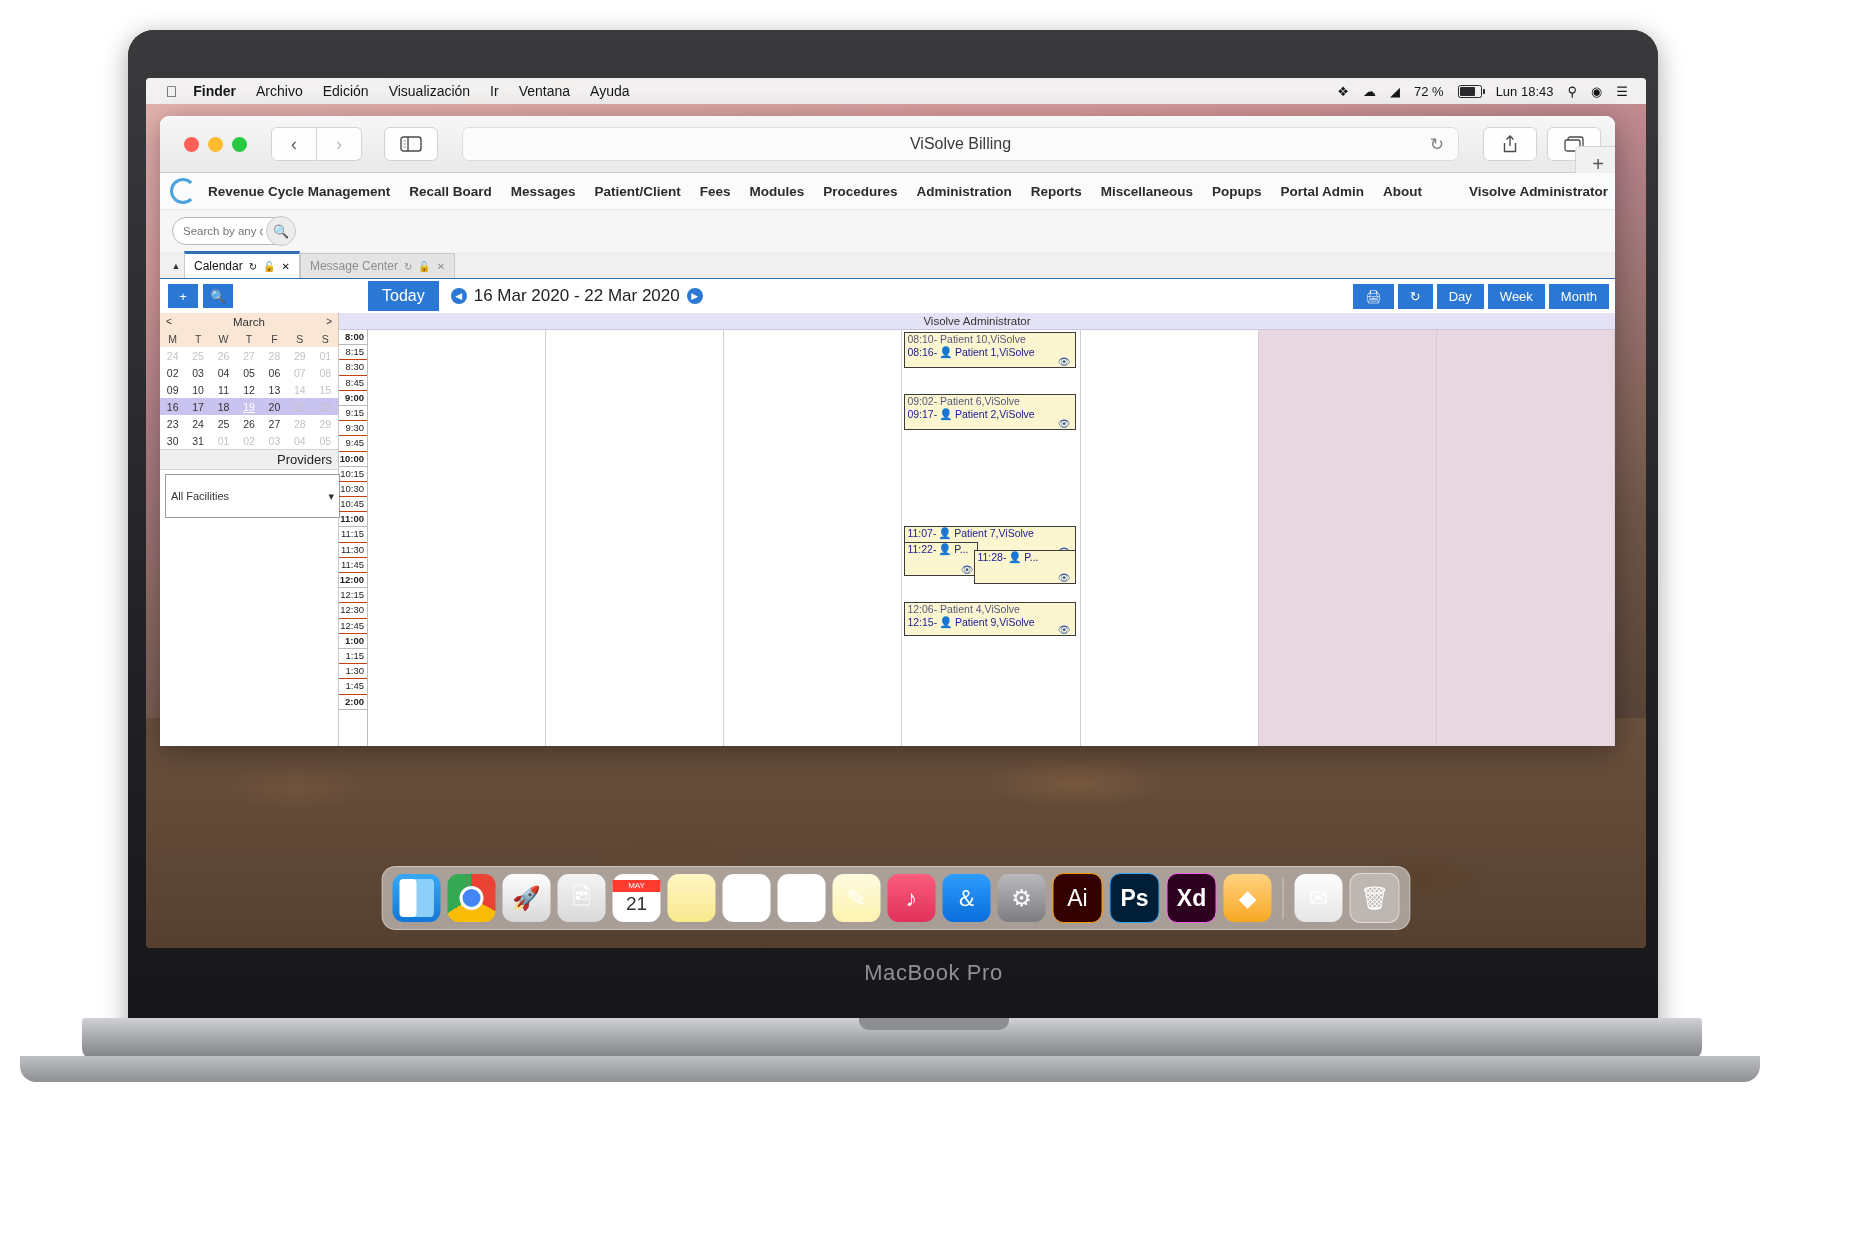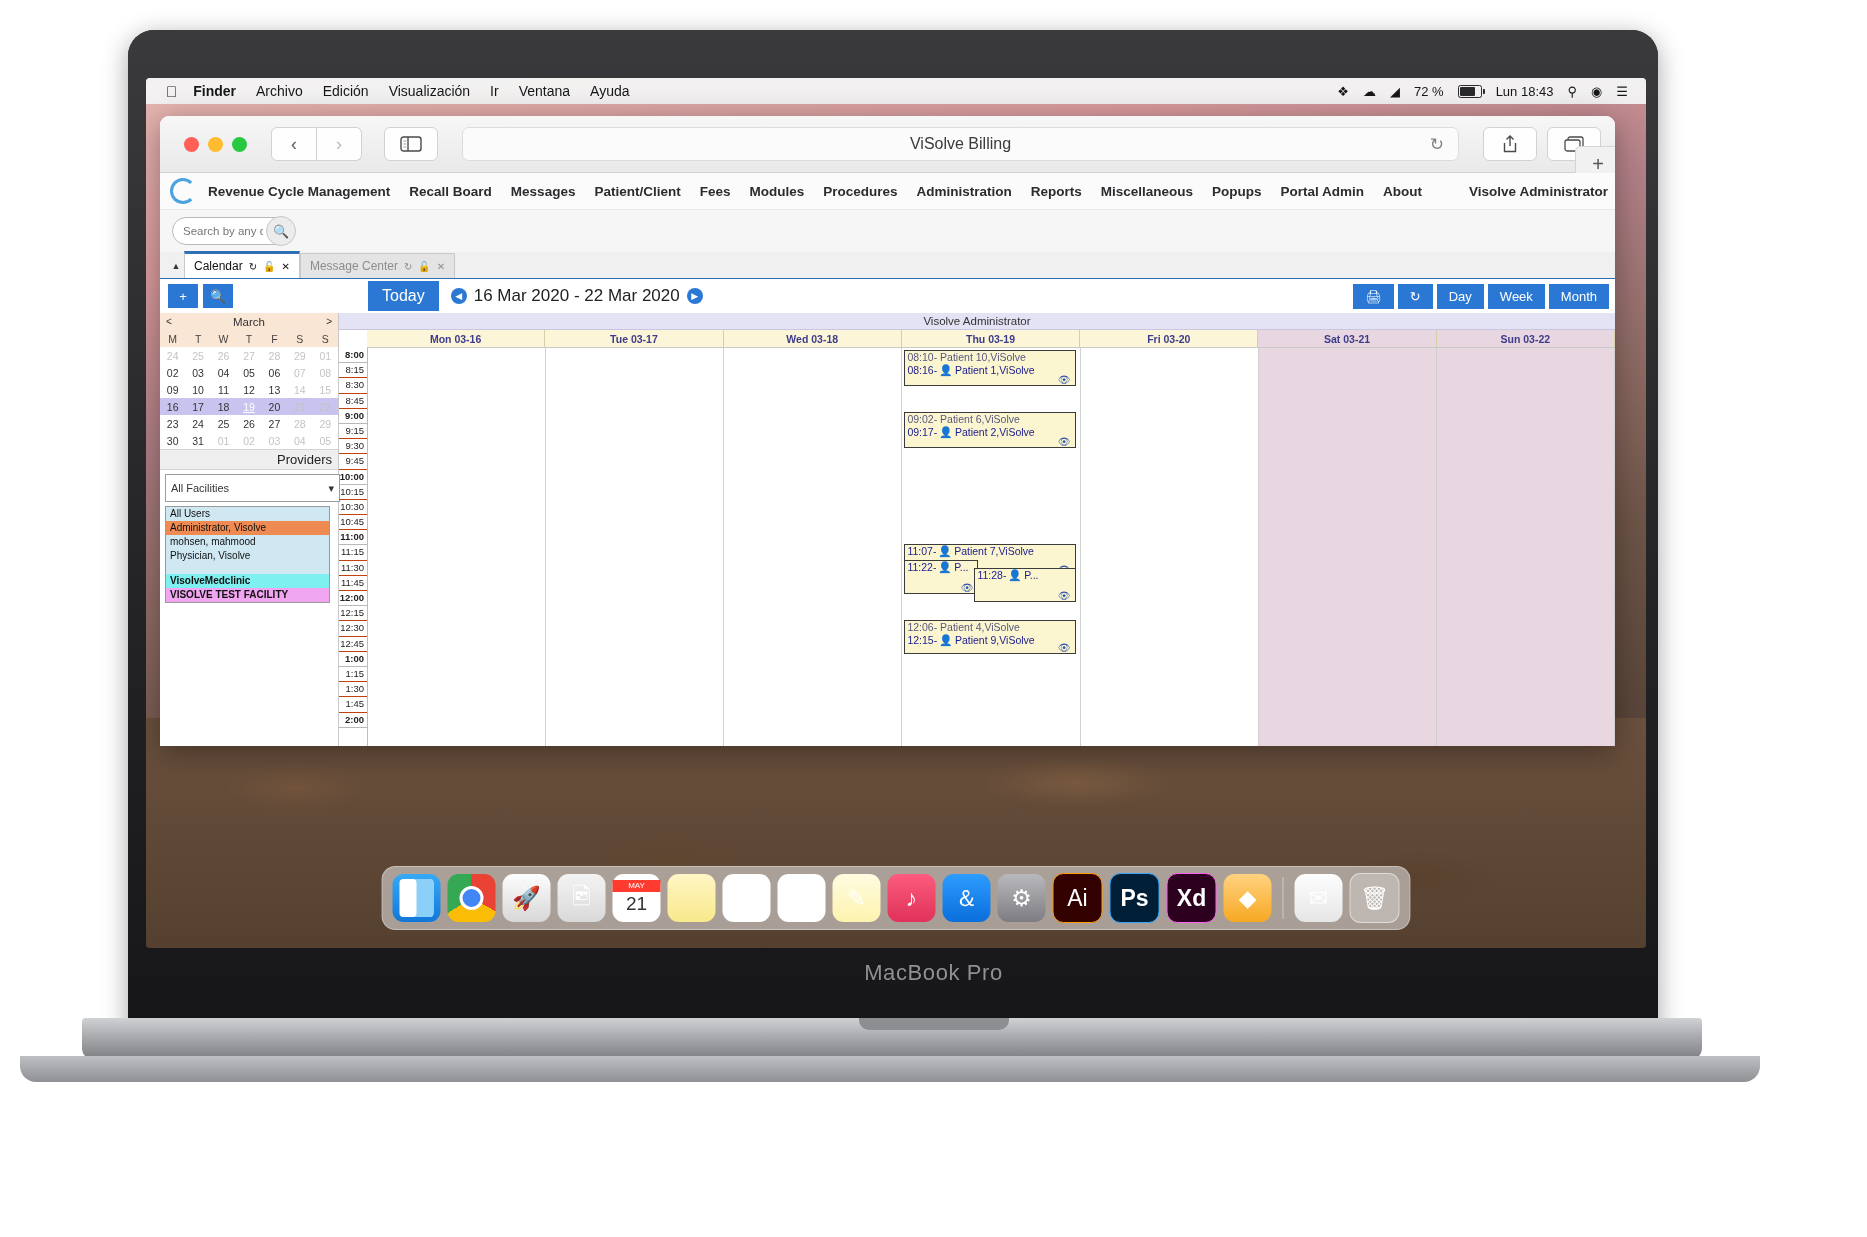--- a/index.html
+++ b/index.html
@@ -190,21 +190,21 @@
   .mini-head span.nav{cursor:pointer;font-size:10px;}
   .mini-grid{width:100%;border-collapse:collapse;background:#fff;}
   .mini-grid th{background:#fae6d5;font-size:10.5px;color:#444;font-weight:normal;height:15px;}
   .mini-grid td{font-size:10.5px;color:#333;text-align:center;height:15px;}
   .mini-grid td.mute{color:#c3c3c3;}
   .mini-grid tr.selweek td{background:#c9c3ef;}
   .mini-grid td.today{background:#8d82d8;color:#fff;text-decoration:underline;}
   .prov-head{background:#efefef;border-top:1px solid #d4d4d4;border-bottom:1px solid #d4d4d4;font-size:13px;padding:2px 6px;color:#222;text-align:right;}
   .facility-sel{
     margin:4px 5px;width:163px;height:18px;font-size:11px;border:1px solid #9c9c9c;background:#fff;
-    display:flex;align-items:center;justify-content:space-between;padding:4px 5px;color:#333;
+    display:flex;align-items:center;justify-content:space-between;padding:12px 5px;color:#333;
   }
   .prov-list{
     margin:3px 5px 0 5px;width:163px;border:1px solid #9a9a9a;background:#cfe8f2;font-size:10px;color:#111;
   }
   .prov-list div{padding:1px 4px;line-height:12px;white-space:nowrap;overflow:hidden;}
   .prov-list .sel{background:#ef8b52;}
   .prov-list .gap{height:9px;background:#cfe8f2;}
   .prov-list .clinic{background:#7ef0ef;font-weight:bold;}
   .prov-list .facility{background:#f0a6f0;font-weight:bold;}
 
@@ -491,45 +491,24 @@
                       <td class="mute">05</td>
                     </tr>
                   </tbody>
               </table>
 
               <div class="prov-head">Providers</div>
               <div class="facility-sel">
                 <span>All Facilities</span>
                 <span>▾</span>
               </div>
-              <div class="prov-list" id="prov-list">
-                  <div class="">All Users</div>
-                  <div class="sel">Administrator, Visolve</div>
-                  <div class="">mohsen, mahmood</div>
-                  <div class="">Physician, Visolve</div>
-                  <div class="gap"></div>
-                  <div class="clinic">VisolveMedclinic</div>
-                  <div class="facility">VISOLVE TEST FACILITY</div>
-                </div>
             </div>
 
             <div class="gridwrap">
               <div class="provider-title">Visolve Administrator</div>
-              <div class="daygrid">
-                <div class="timecol"></div>
-                <div id="dayheads" style="display:flex;flex:1;">
-                    <div class="dayhead ">Mon 03-16</div>
-                    <div class="dayhead ">Tue 03-17</div>
-                    <div class="dayhead ">Wed 03-18</div>
-                    <div class="dayhead ">Thu 03-19</div>
-                    <div class="dayhead ">Fri 03-20</div>
-                    <div class="dayhead we">Sat 03-21</div>
-                    <div class="dayhead we">Sun 03-22</div>
-                  </div>
-              </div>
               <div class="slots">
                 <div class="timelabels" id="timelabels">
                     <div class="hour">8:00</div>
                     <div class="">8:15</div>
                     <div class="">8:30</div>
                     <div class="">8:45</div>
                     <div class="hour">9:00</div>
                     <div class="">9:15</div>
                     <div class="">9:30</div>
                     <div class="">9:45</div>

